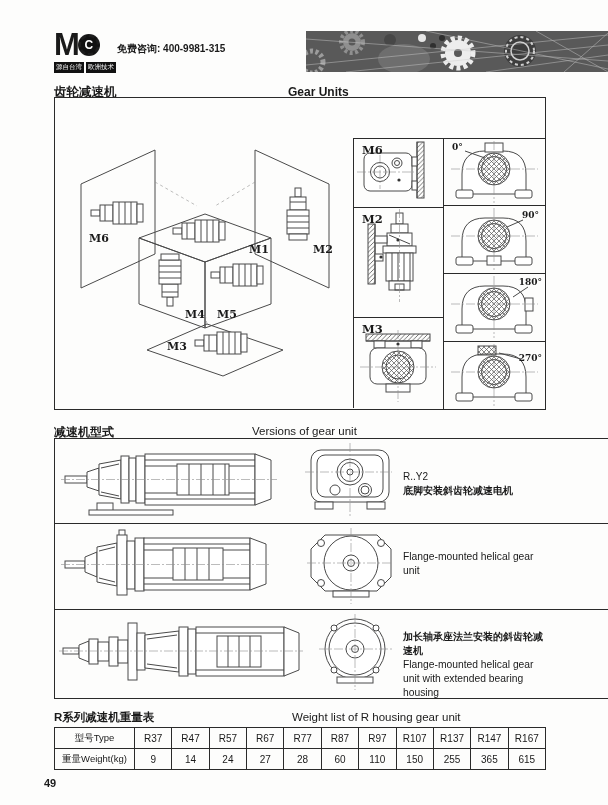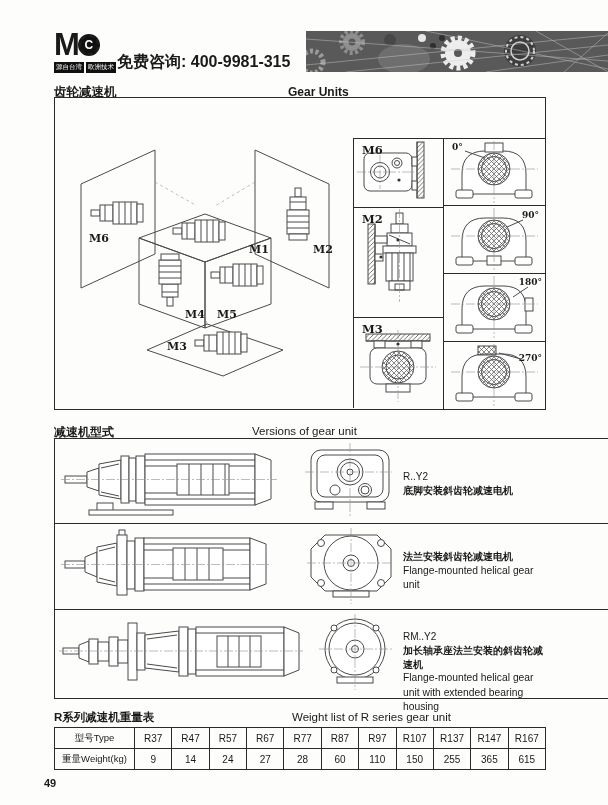--- a/index.html
+++ b/index.html
@@ -17,21 +17,21 @@
   .logo { left: 54px; top: 30px; }
   .logo-row { display: flex; align-items: center; height: 30px; }
   .logo-m { font-size: 31px; font-weight: 900; letter-spacing: -3px; line-height: 28px; }
   .logo-gear { width: 22px; height: 22px; background: #111; border: 3px dashed #1c1c1c;
                border-radius: 50%; display: flex; align-items: center; justify-content: center; margin-left: 1px; }
   .logo-c { color: #fff; font-weight: bold; font-size: 12px; line-height: 12px; }
   .logo-sub { display: flex; gap: 2px; margin-top: 2px; }
   .logo-sub span { background: #111; color: #fff; font-size: 6.5px; padding: 1px 2px; white-space: nowrap; }
   .contact { left: 117px; top: 36px; }
   .website { font-size: 13.5px; font-weight: bold; letter-spacing: .3px; }
-  .hotline { font-size: 16px; font-weight: bold; margin-top: 16px; }
+  .hotline { font-size: 10px; font-weight: bold; margin-top: 6px; }
   .banner { left: 306px; top: 31px; }
 
   
   .sec-gear-cn { left: 54px; top: 84px; font-size: 12.5px; font-weight: bold; }
   .sec-gear-en { left: 288px; top: 85px; font-size: 12px; font-weight: bold; }
   .sec-ver-cn  { left: 54px; top: 424px; font-size: 12px; font-weight: bold; }
   .sec-ver-en  { left: 252px; top: 425px; font-size: 11.5px; }
   .sec-wt-cn   { left: 54px; top: 710px; font-size: 11.5px; font-weight: bold; }
   .sec-wt-en   { left: 292px; top: 711px; font-size: 11.5px; }
 
@@ -385,21 +385,20 @@
           <circle class="s" cx="322" cy="18" r="3.5"></circle>
         <circle class="s" cx="262" cy="58" r="3.5"></circle>
           <circle class="s" cx="322" cy="58" r="3.5"></circle>
         <circle class="s" cx="292" cy="38" r="8"></circle>
           <circle cx="292" cy="38" r="3.5"></circle>
         <rect class="s" x="274" y="66" width="36" height="6"></rect>
         <line class="cl" x1="292" y1="3" x2="292" y2="79"></line>
           <line class="cl" x1="248" y1="38" x2="333" y2="38"></line>
       </svg>
       <div class="vtext">
-        <div class="cn">法兰安装斜齿轮减速电机</div>
         <div class="en">Flange-mounted helical gear unit</div>
       </div>
     </div>
 
     <div class="vrow vrow-3">
       <svg class="vdraw draw" width="334" height="82" viewBox="0 0 334 82">
         <rect class="s" x="4" y="37" width="16" height="6"></rect>
         <path class="s" d="M20,34 L30,30 L30,51 L20,47 Z"></path>
         <rect class="s" x="30" y="28" width="9" height="25"></rect>
         <rect class="s" x="39" y="31" width="11" height="19"></rect>
@@ -427,29 +426,28 @@
           <circle class="s" cx="317" cy="17" r="3"></circle>
         <circle class="s" cx="275" cy="59" r="3"></circle>
           <circle class="s" cx="317" cy="59" r="3"></circle>
         <circle class="s" cx="296" cy="38" r="9"></circle>
           <circle cx="296" cy="38" r="3.5"></circle>
         <rect class="s" x="278" y="66" width="36" height="6"></rect>
         <line class="cl" x1="296" y1="3" x2="296" y2="79"></line>
           <line class="cl" x1="260" y1="38" x2="333" y2="38"></line>
       </svg>
       <div class="vtext">
-        <div class="code">RM..Y2</div>
         <div class="cn">加长轴承座法兰安装的斜齿轮减速机</div>
         <div class="en">Flange-mounted helical gear unit with extended bearing housing</div>
       </div>
     </div>
   </div>
 
   <div class="abs sec-wt-cn">R系列减速机重量表</div>
-  <div class="abs sec-wt-en">Weight list of R series gear unit</div>
+  <div class="abs sec-wt-en">Weight list of R housing gear unit</div>
 
   <table class="wtable">
     <tbody>
         <tr>
       <td class="hcol">型号Type</td>
       <td>R37</td>
       <td>R47</td>
       <td>R57</td>
       <td>R67</td>
       <td>R77</td>

